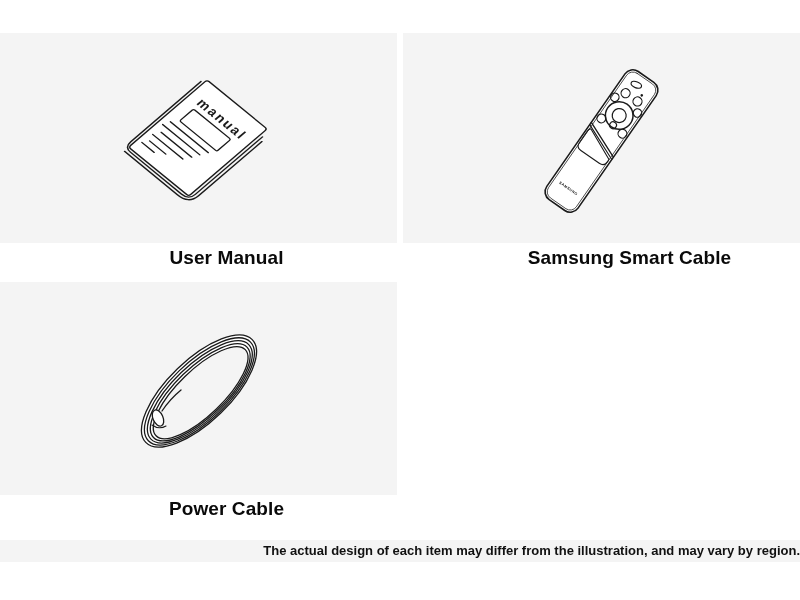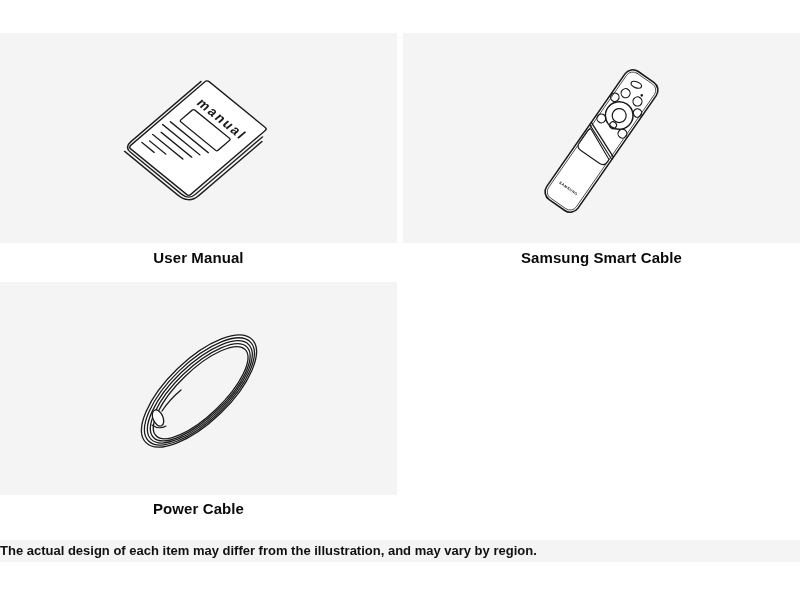--- a/index.html
+++ b/index.html
@@ -15,34 +15,35 @@
     background: #f4f4f4;
   }
   #panel-tl { left: 0;     top: 33px;  width: 397px; height: 210px; }
   #panel-tr { left: 403px; top: 33px;  width: 397px; height: 210px; }
   #panel-bl { left: 0;     top: 282px; width: 397px; height: 213px; }
   .panel svg { display: block; width: 100%; height: 100%; }
   .caption {
     position: absolute;
     width: 397px;
     text-align: center;
-    font-size: 15px;
+    font-size: 19px;
     font-weight: 600;
     color: #0a0a0a;
     letter-spacing: 0.1px;
+    padding-left: 28px;
   }
   #caption-manual { left: 0;     top: 244px; height: 28px; line-height: 28px; }
   #caption-remote { left: 403px; top: 244px; height: 28px; line-height: 28px; }
   #caption-cable  { left: 0;     top: 496px; height: 26px; line-height: 26px; }
   #footer-bar {
     position: absolute;
     left: 0; top: 540px;
     width: 800px; height: 22px;
     background: #f4f4f4;
-    text-align: left;
+    text-align: right;
     font-size: 13px;
     font-weight: 600;
     line-height: 22px;
     color: #111111;
   }
   svg text {
     font-family: "Liberation Sans", "DejaVu Sans", sans-serif;
   }
 </style>
 </head>

